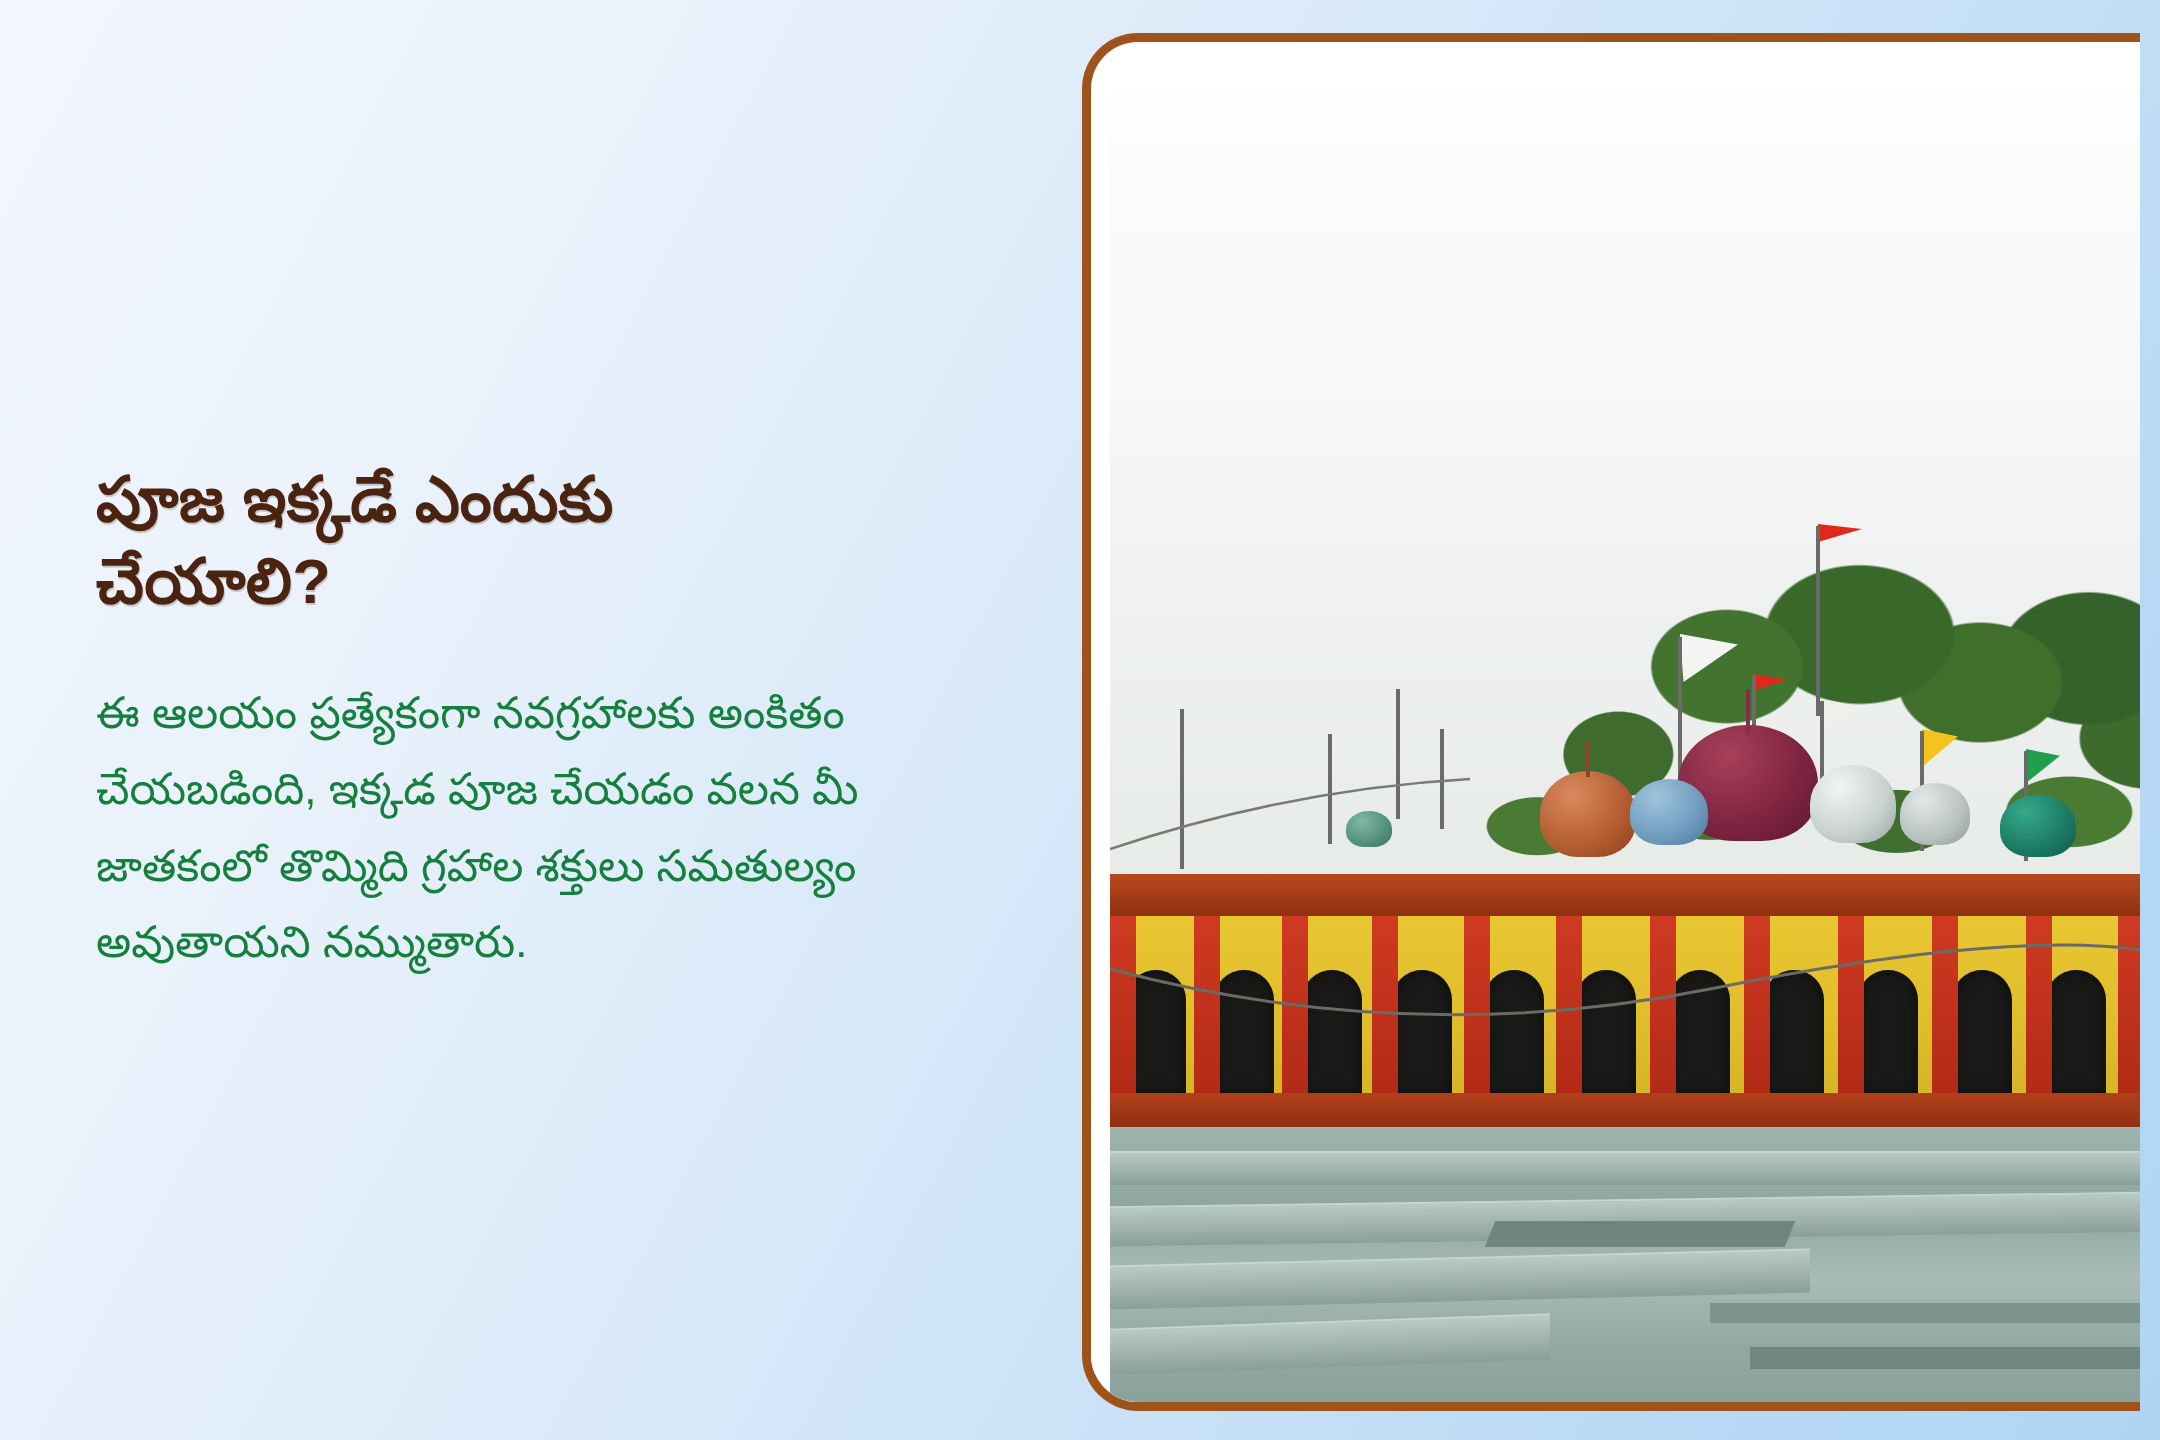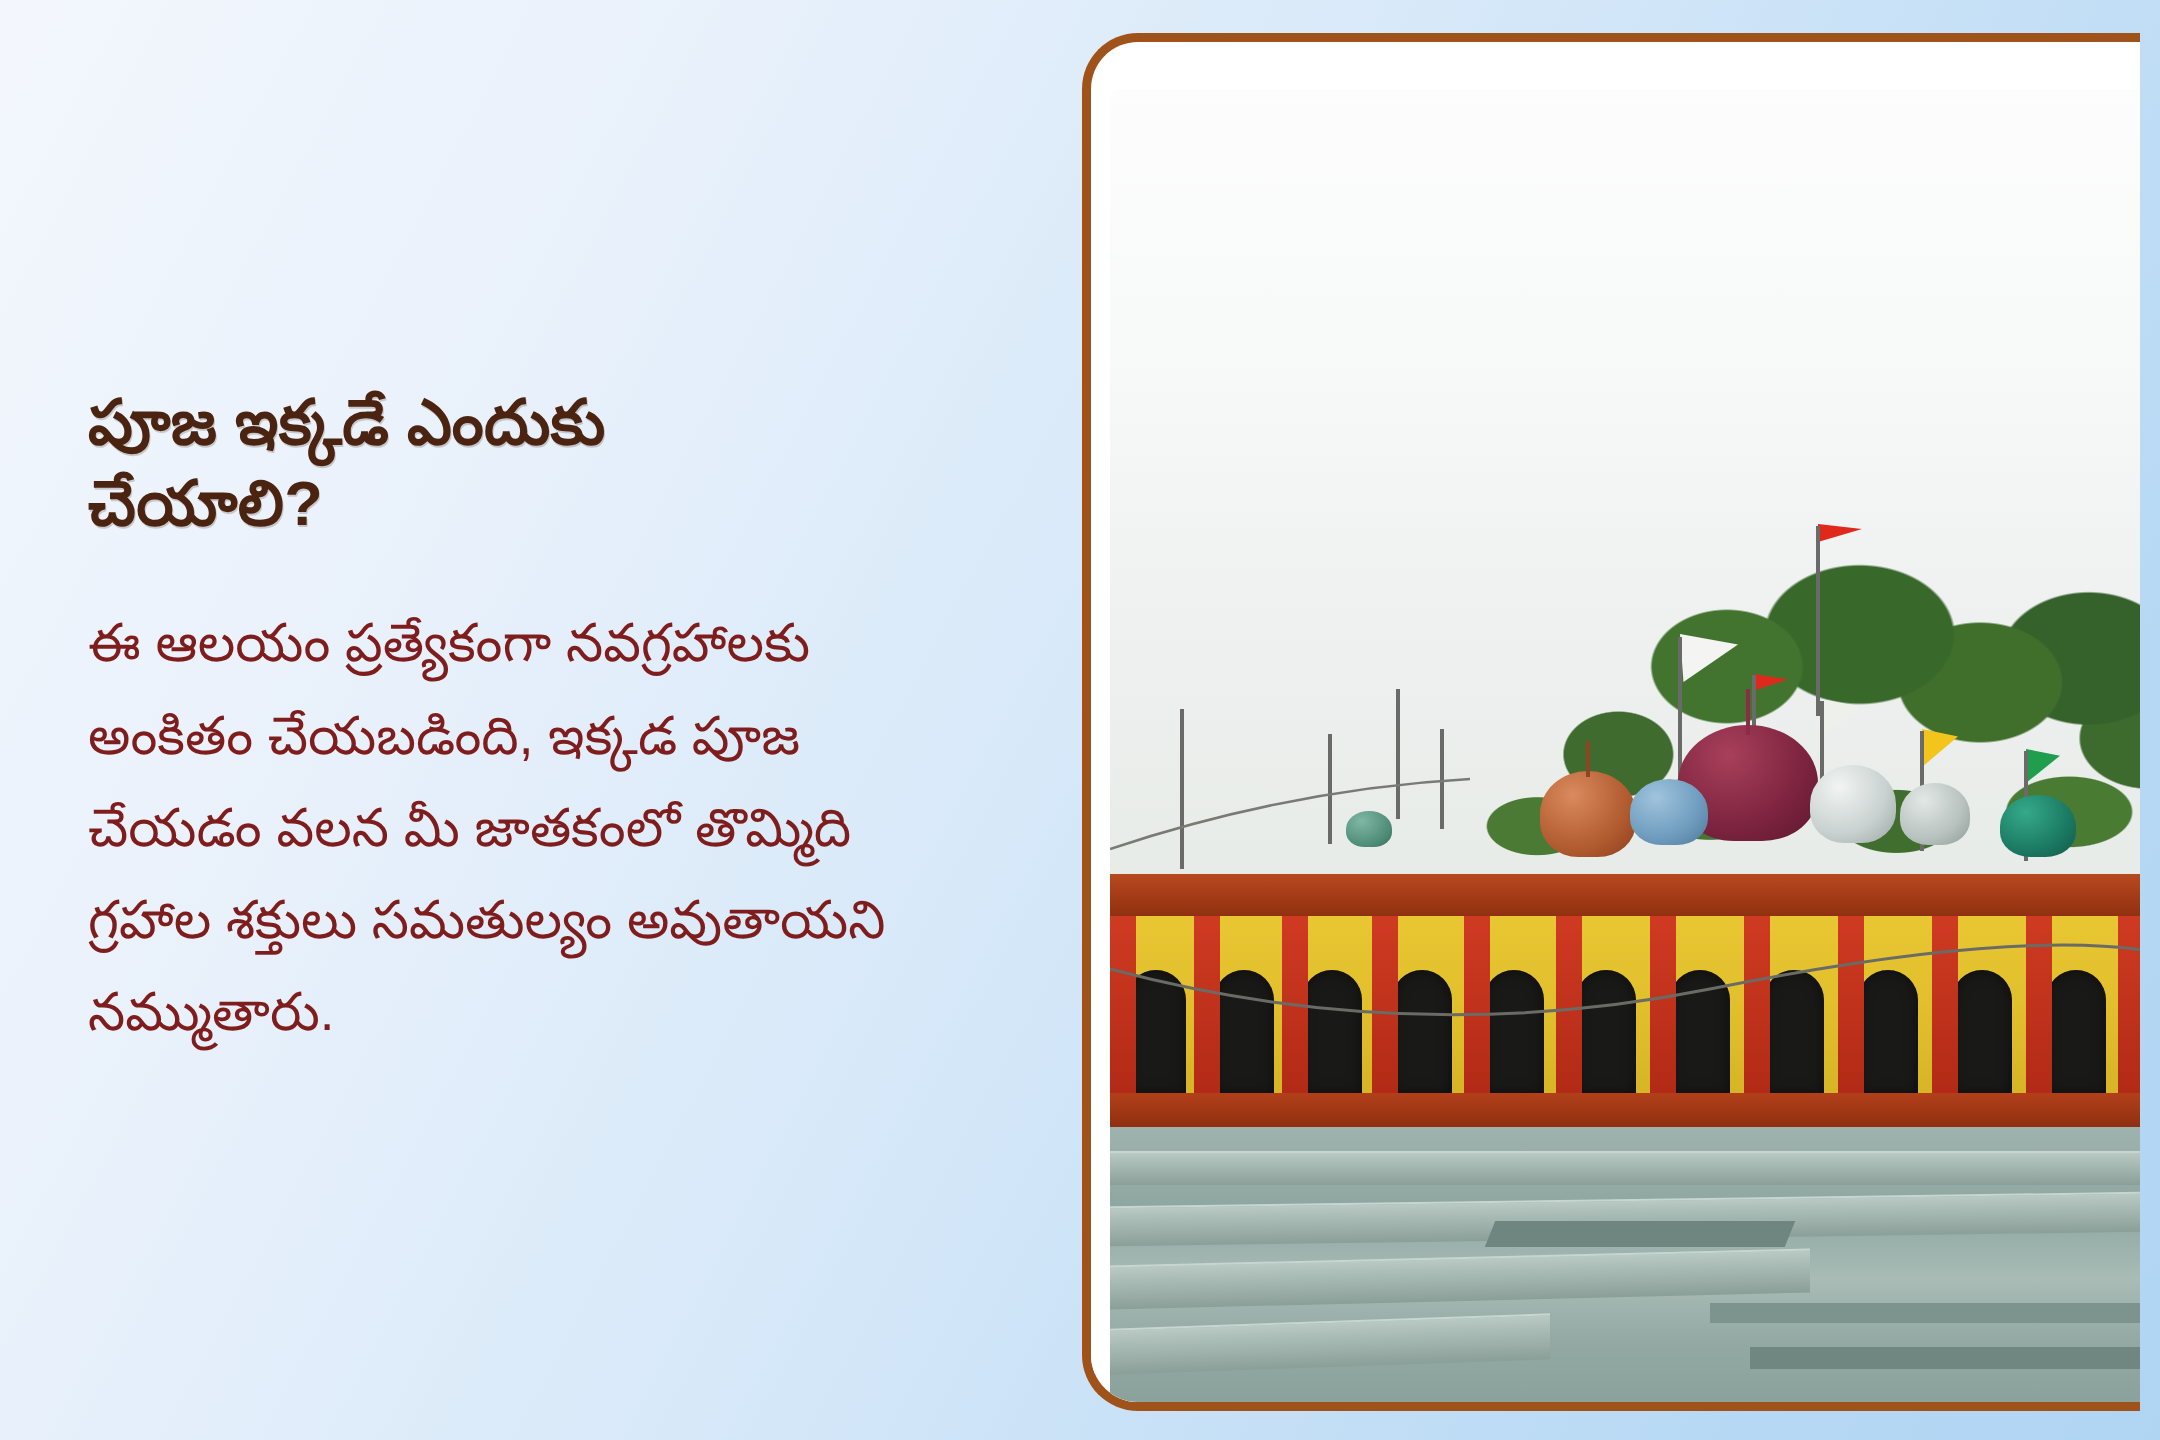--- a/index.html
+++ b/index.html
@@ -7,38 +7,38 @@
   body {
     font-family: "Liberation Sans", "DejaVu Sans", sans-serif;
     background: linear-gradient(118deg, #f3f7fd 0%, #e9f1fb 24%, #d8e9f9 48%, #c4dff6 70%, #b6d8f4 86%, #b0d5f3 100%);
     overflow:hidden;
     position:relative;
   }
 
   
   .left-col {
     position:absolute;
-    left:88px; top:0;
+    left:96px; top:0;
     width:940px; height:1440px;
     display:flex; flex-direction:column; justify-content:center;
     padding-right:40px;
   }
   .headline {
     color:#4a2410;
     font-size:63px;
     line-height:1.30;
     font-weight:bold;
     letter-spacing:0.3px;
     max-width:760px;
     text-shadow:1px 2px 0 rgba(60,25,5,0.20);
     margin-bottom:52px;
   }
   .body-copy {
-    color:#7f1d1d;
-    font-size:53px;
+    color:#15803d;
+    font-size:44px;
     line-height:1.74;
     font-weight:400;
     max-width:880px;
   }
 
   
   .photo-frame {
     position:absolute;
     left:1082px; top:33px;
     width:1058px; height:1378px;

